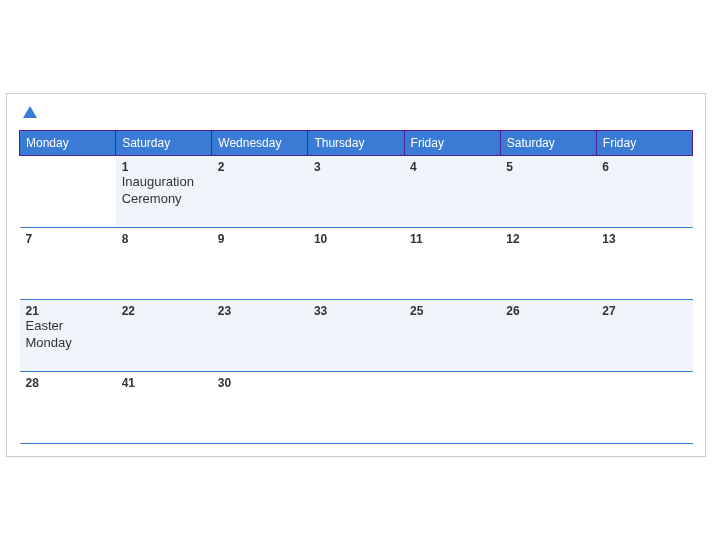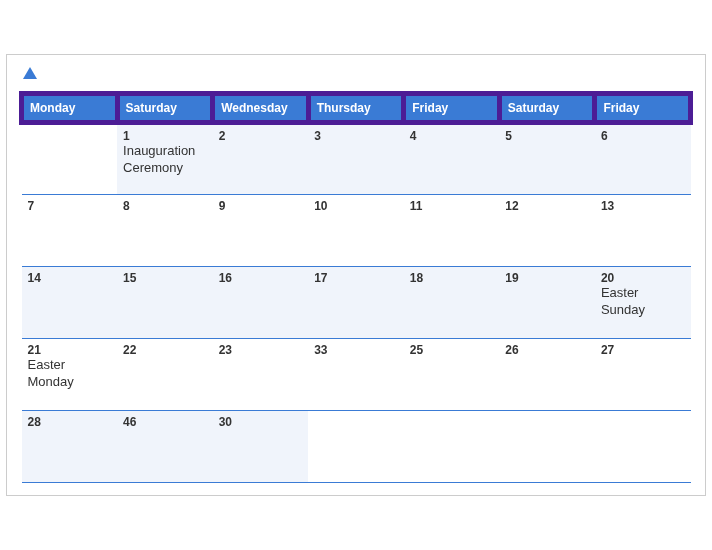--- a/index.html
+++ b/index.html
@@ -58,24 +58,24 @@
       min-width: 90px;
     }
     table {
       width: 100%;
       border-collapse: collapse;
     }
     thead tr th {
       background: #3a7bd5;
       color: #fff;
       font-size: 12px;
-      font-weight: bold;
+      font-weight: normal;
       padding: 5px 6px;
       text-align: left;
-      border: 5px solid #4c1d95;
+      border: 1px solid #4c1d95;
     }
     tbody tr td {
       width: 14.28%;
       vertical-align: top;
       padding: 4px 6px;
       border: none;
       border-bottom: 1px solid #3a7bd5;
       height: 72px;
       font-size: 12px;
       color: #333;
@@ -168,67 +168,46 @@
             <span class="day-number">11</span>
           </td>
           <td>
             <span class="day-number">12</span>
           </td>
           <td>
             <span class="day-number">13</span>
           </td>
         </tr>
         <tr>
-          <td>
-            <span class="day-number">14</span>
-          </td>
-          <td>
-            <span class="day-number">15</span>
-          </td>
-          <td>
-            <span class="day-number">16</span>
-          </td>
-          <td>
-            <span class="day-number">17</span>
-          </td>
-          <td>
-            <span class="day-number">18</span>
-          </td>
-          <td>
-            <span class="day-number">19</span>
-          </td>
-          <td><span class="day-number">20</span><span class="event-text">Easter Sunday</span></td>
+          <td><span class="day-number">21</span><span class="event-text">Easter Monday</span></td>
+          <td>
+            <span class="day-number">22</span>
+          </td>
+          <td>
+            <span class="day-number">23</span>
+          </td>
+          <td>
+            <span class="day-number">33</span>
+          </td>
+          <td>
+            <span class="day-number">25</span>
+          </td>
+          <td>
+            <span class="day-number">26</span>
+          </td>
+          <td>
+            <span class="day-number">27</span>
+          </td>
         </tr>
         <tr>
-          <td><span class="day-number">21</span><span class="event-text">Easter Monday</span></td>
-          <td>
-            <span class="day-number">22</span>
-          </td>
-          <td>
-            <span class="day-number">23</span>
-          </td>
-          <td>
-            <span class="day-number">33</span>
-          </td>
-          <td>
-            <span class="day-number">25</span>
-          </td>
-          <td>
-            <span class="day-number">26</span>
-          </td>
-          <td>
-            <span class="day-number">27</span>
-          </td>
-        </tr>
-        <tr>
           <td>
             <span class="day-number">28</span>
           </td>
           <td>
-            <span class="day-number">46</span>
+            <span class="day-number">41</span>
           </td>
           <td>
             <span class="day-number">30</span>
           </td>
           <td class="empty-cell" style="background: rgb(255, 255, 255);"></td>
           <td class="empty-cell" style="background: rgb(255, 255, 255);"></td>
           <td class="empty-cell" style="background: rgb(255, 255, 255);"></td>
           <td class="empty-cell" style="background: rgb(255, 255, 255);"></td>
         </tr>
       </tbody>

